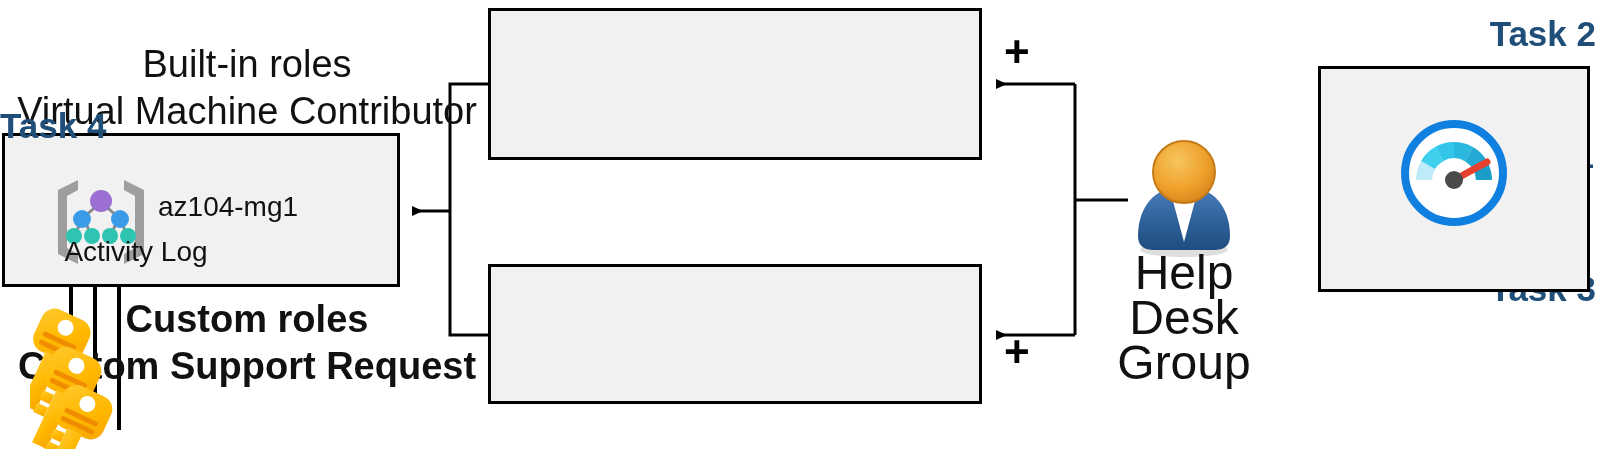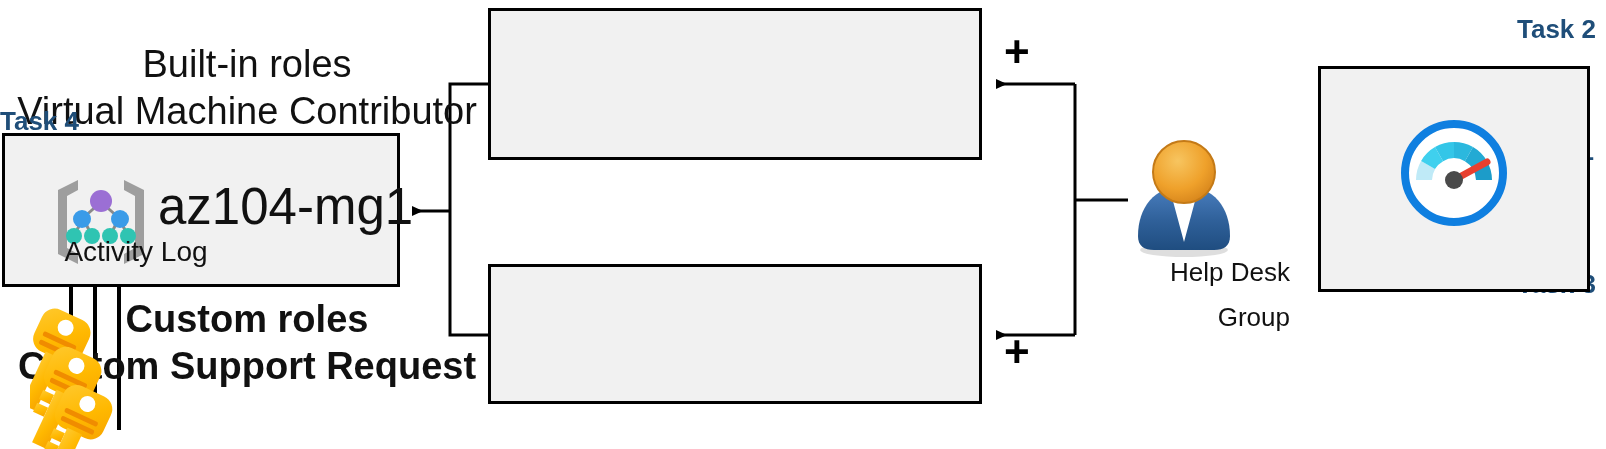--- a/index.html
+++ b/index.html
@@ -16,37 +16,37 @@
   .box{
     position:absolute;
     background:#F1F1F1;
     border:3px solid #000000;
     box-sizing:border-box;
   }
   .task-label{
     position:absolute;
     color:#1F4E79;
     font-weight:bold;
-    font-size:26px;
+    font-size:35px;
     letter-spacing:0px;
     white-space:nowrap;
   }
   .body-text{
     position:absolute;
     color:#111111;
     font-size:38px;
     line-height:47px;
     white-space:nowrap;
     text-align:center;
   }
 
   
   #task1-box{left:2px;top:133px;width:398px;height:154px;}
   #task1-label{right:12px;top:136px;}
-  #task1-name{left:158px;top:183px;font-size:51px;}
+  #task1-name{left:158px;top:183px;font-size:28px;}
   #mg-icon{position:absolute;left:48px;top:172px;width:106px;height:100px;}
 
   
   #task2-box{left:488px;top:8px;width:494px;height:152px;}
   #task2-label{right:10px;top:14px;}
   #task2-text{left:0;top:41px;width:494px;}
 
   
   #task3-box{left:488px;top:264px;width:494px;height:140px;}
   #task3-label{right:10px;top:269px;}
@@ -55,21 +55,21 @@
   
   #task4-box{left:1318px;top:66px;width:272px;height:226px;}
   #task4-label{left:0;top:78px;width:272px;text-align:left;margin-top:28px;}
   #task4-caption{left:0;top:228px;width:272px;font-size:28px;}
   #gauge-icon{position:absolute;left:1388px;top:120px;width:132px;height:106px;}
 
   
   #person-icon{position:absolute;left:1120px;top:138px;width:128px;height:120px;}
   #person-caption{
     position:absolute;left:1078px;top:250px;width:212px;
-    text-align:right;font-size:26px;line-height:45px;color:#111;
+    text-align:center;font-size:48px;line-height:45px;color:#111;
   }
 
   
   #keys-icon{position:absolute;left:30px;top:300px;width:142px;height:149px;}
 
   .plus{
     position:absolute;color:#000;font-weight:bold;
     font-size:44px;line-height:44px;font-family:"Liberation Sans", sans-serif;
   }
   #plus-top{left:1004px;top:30px;}

